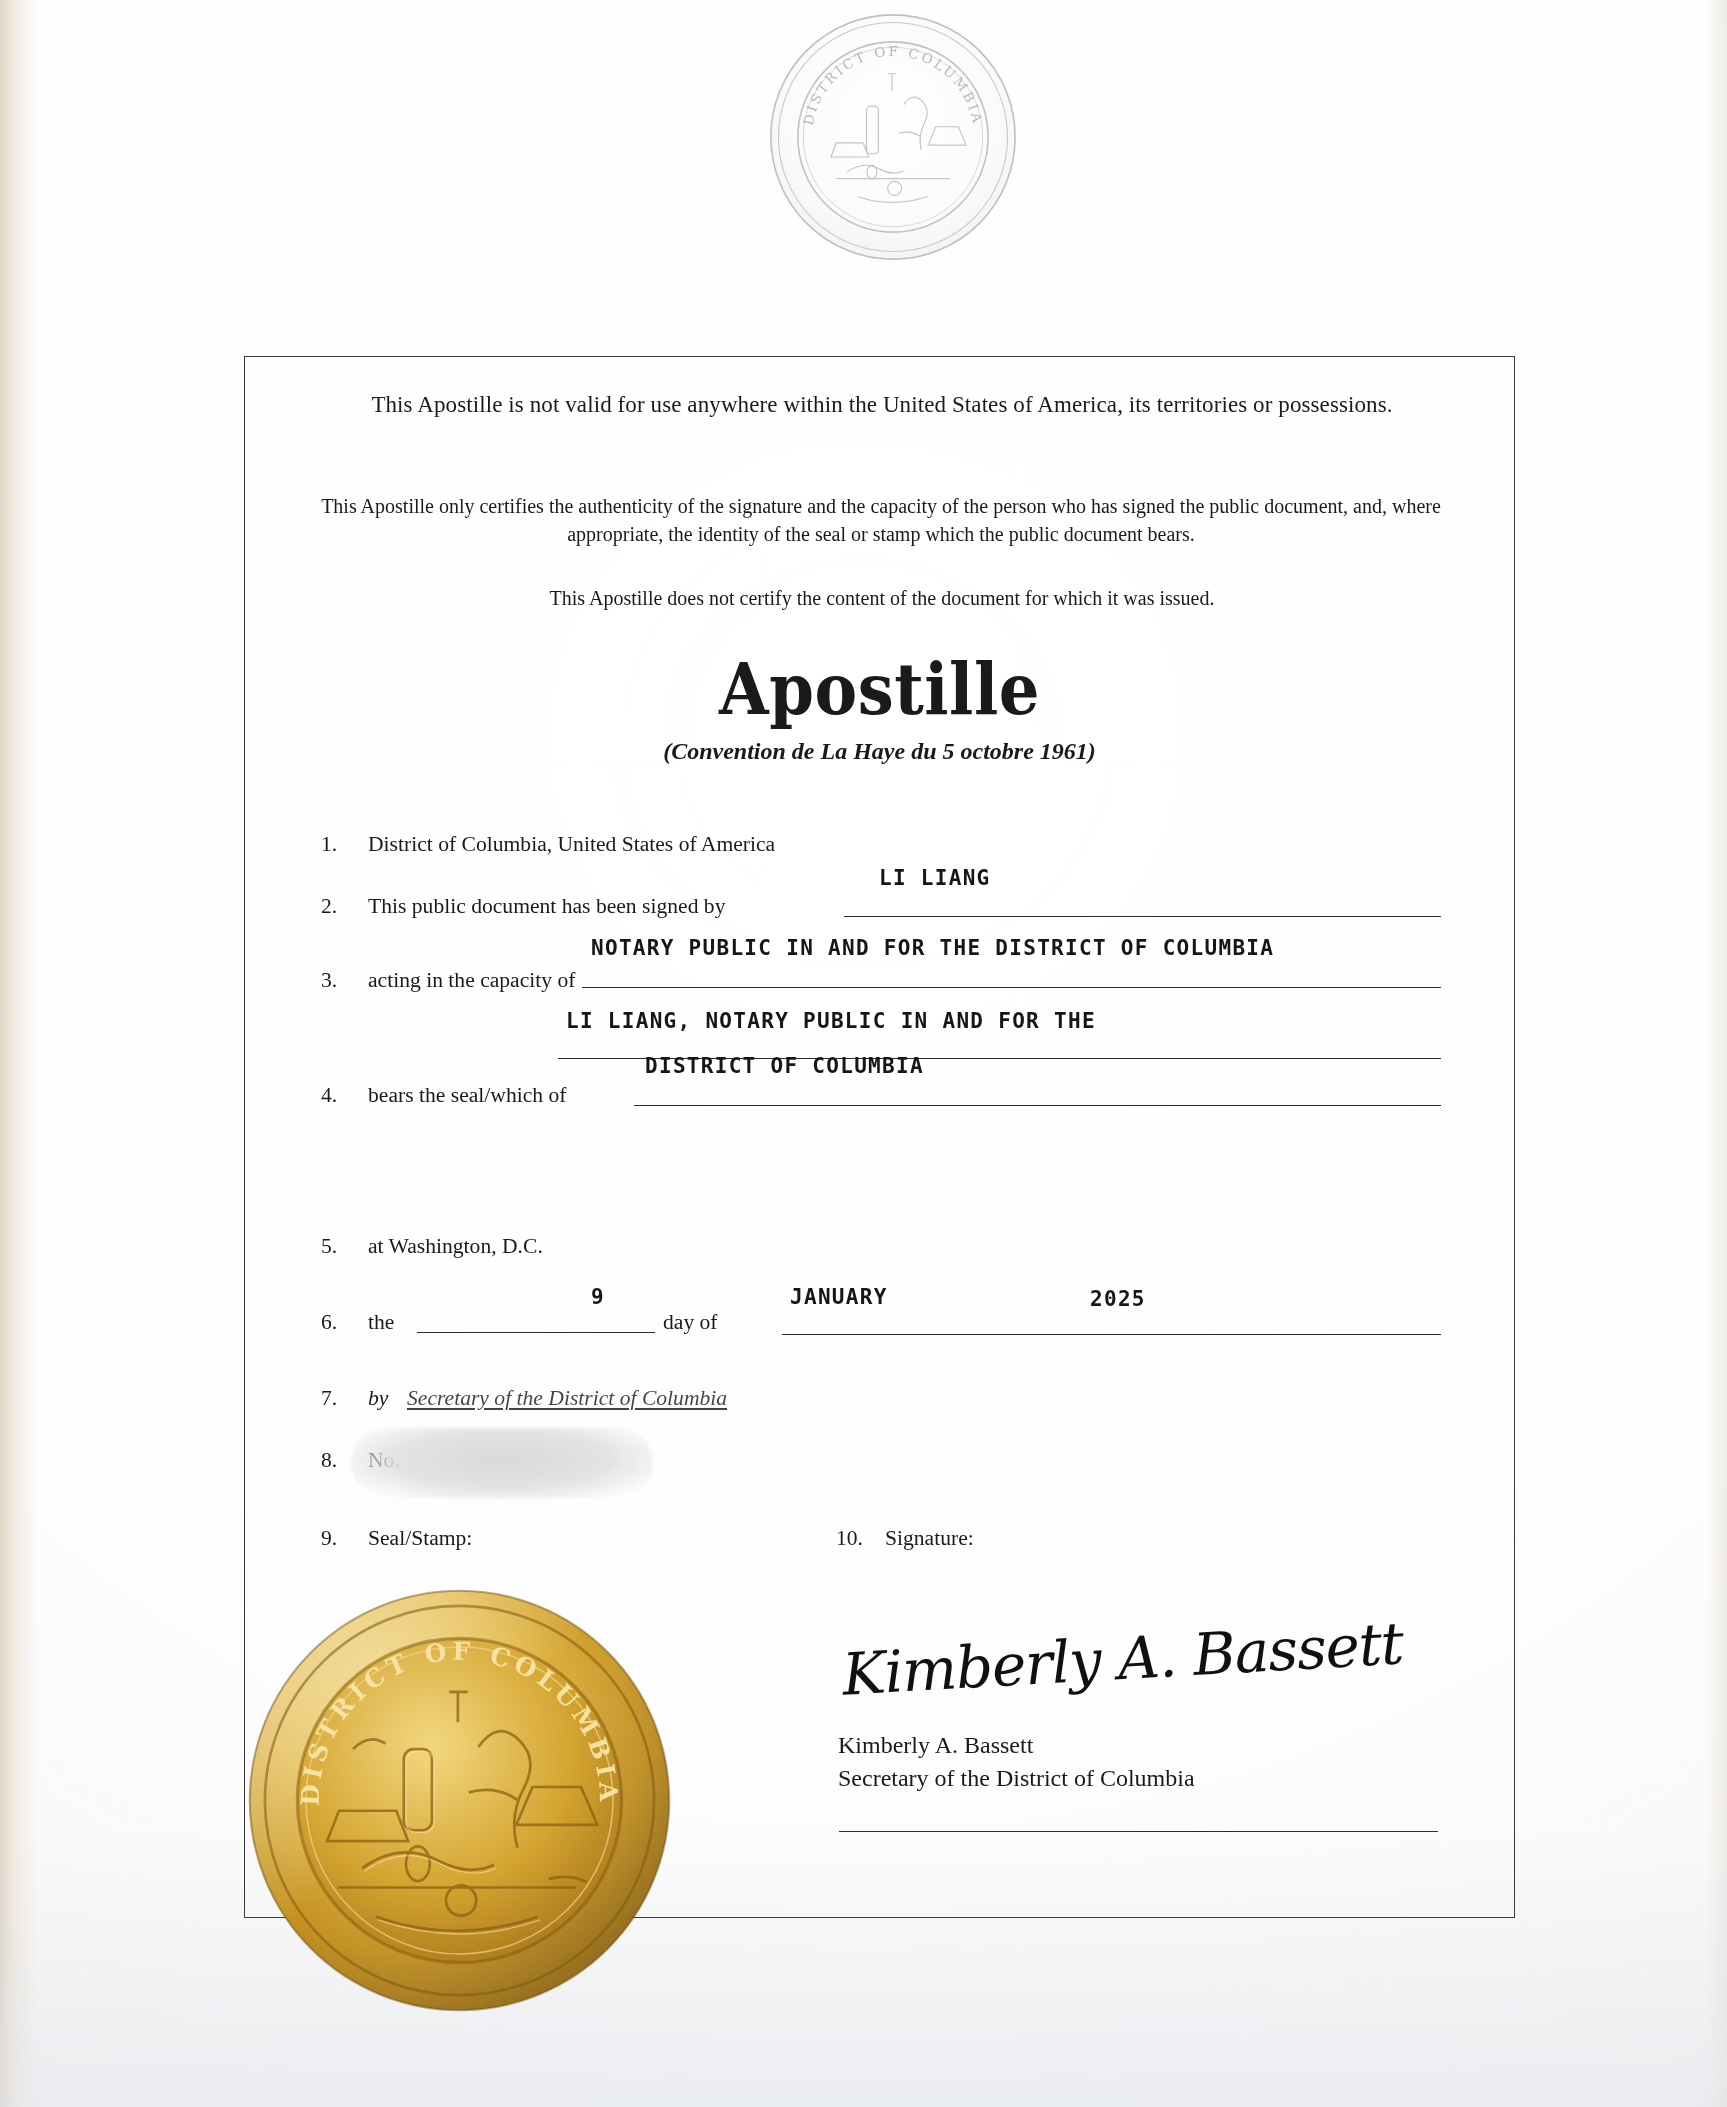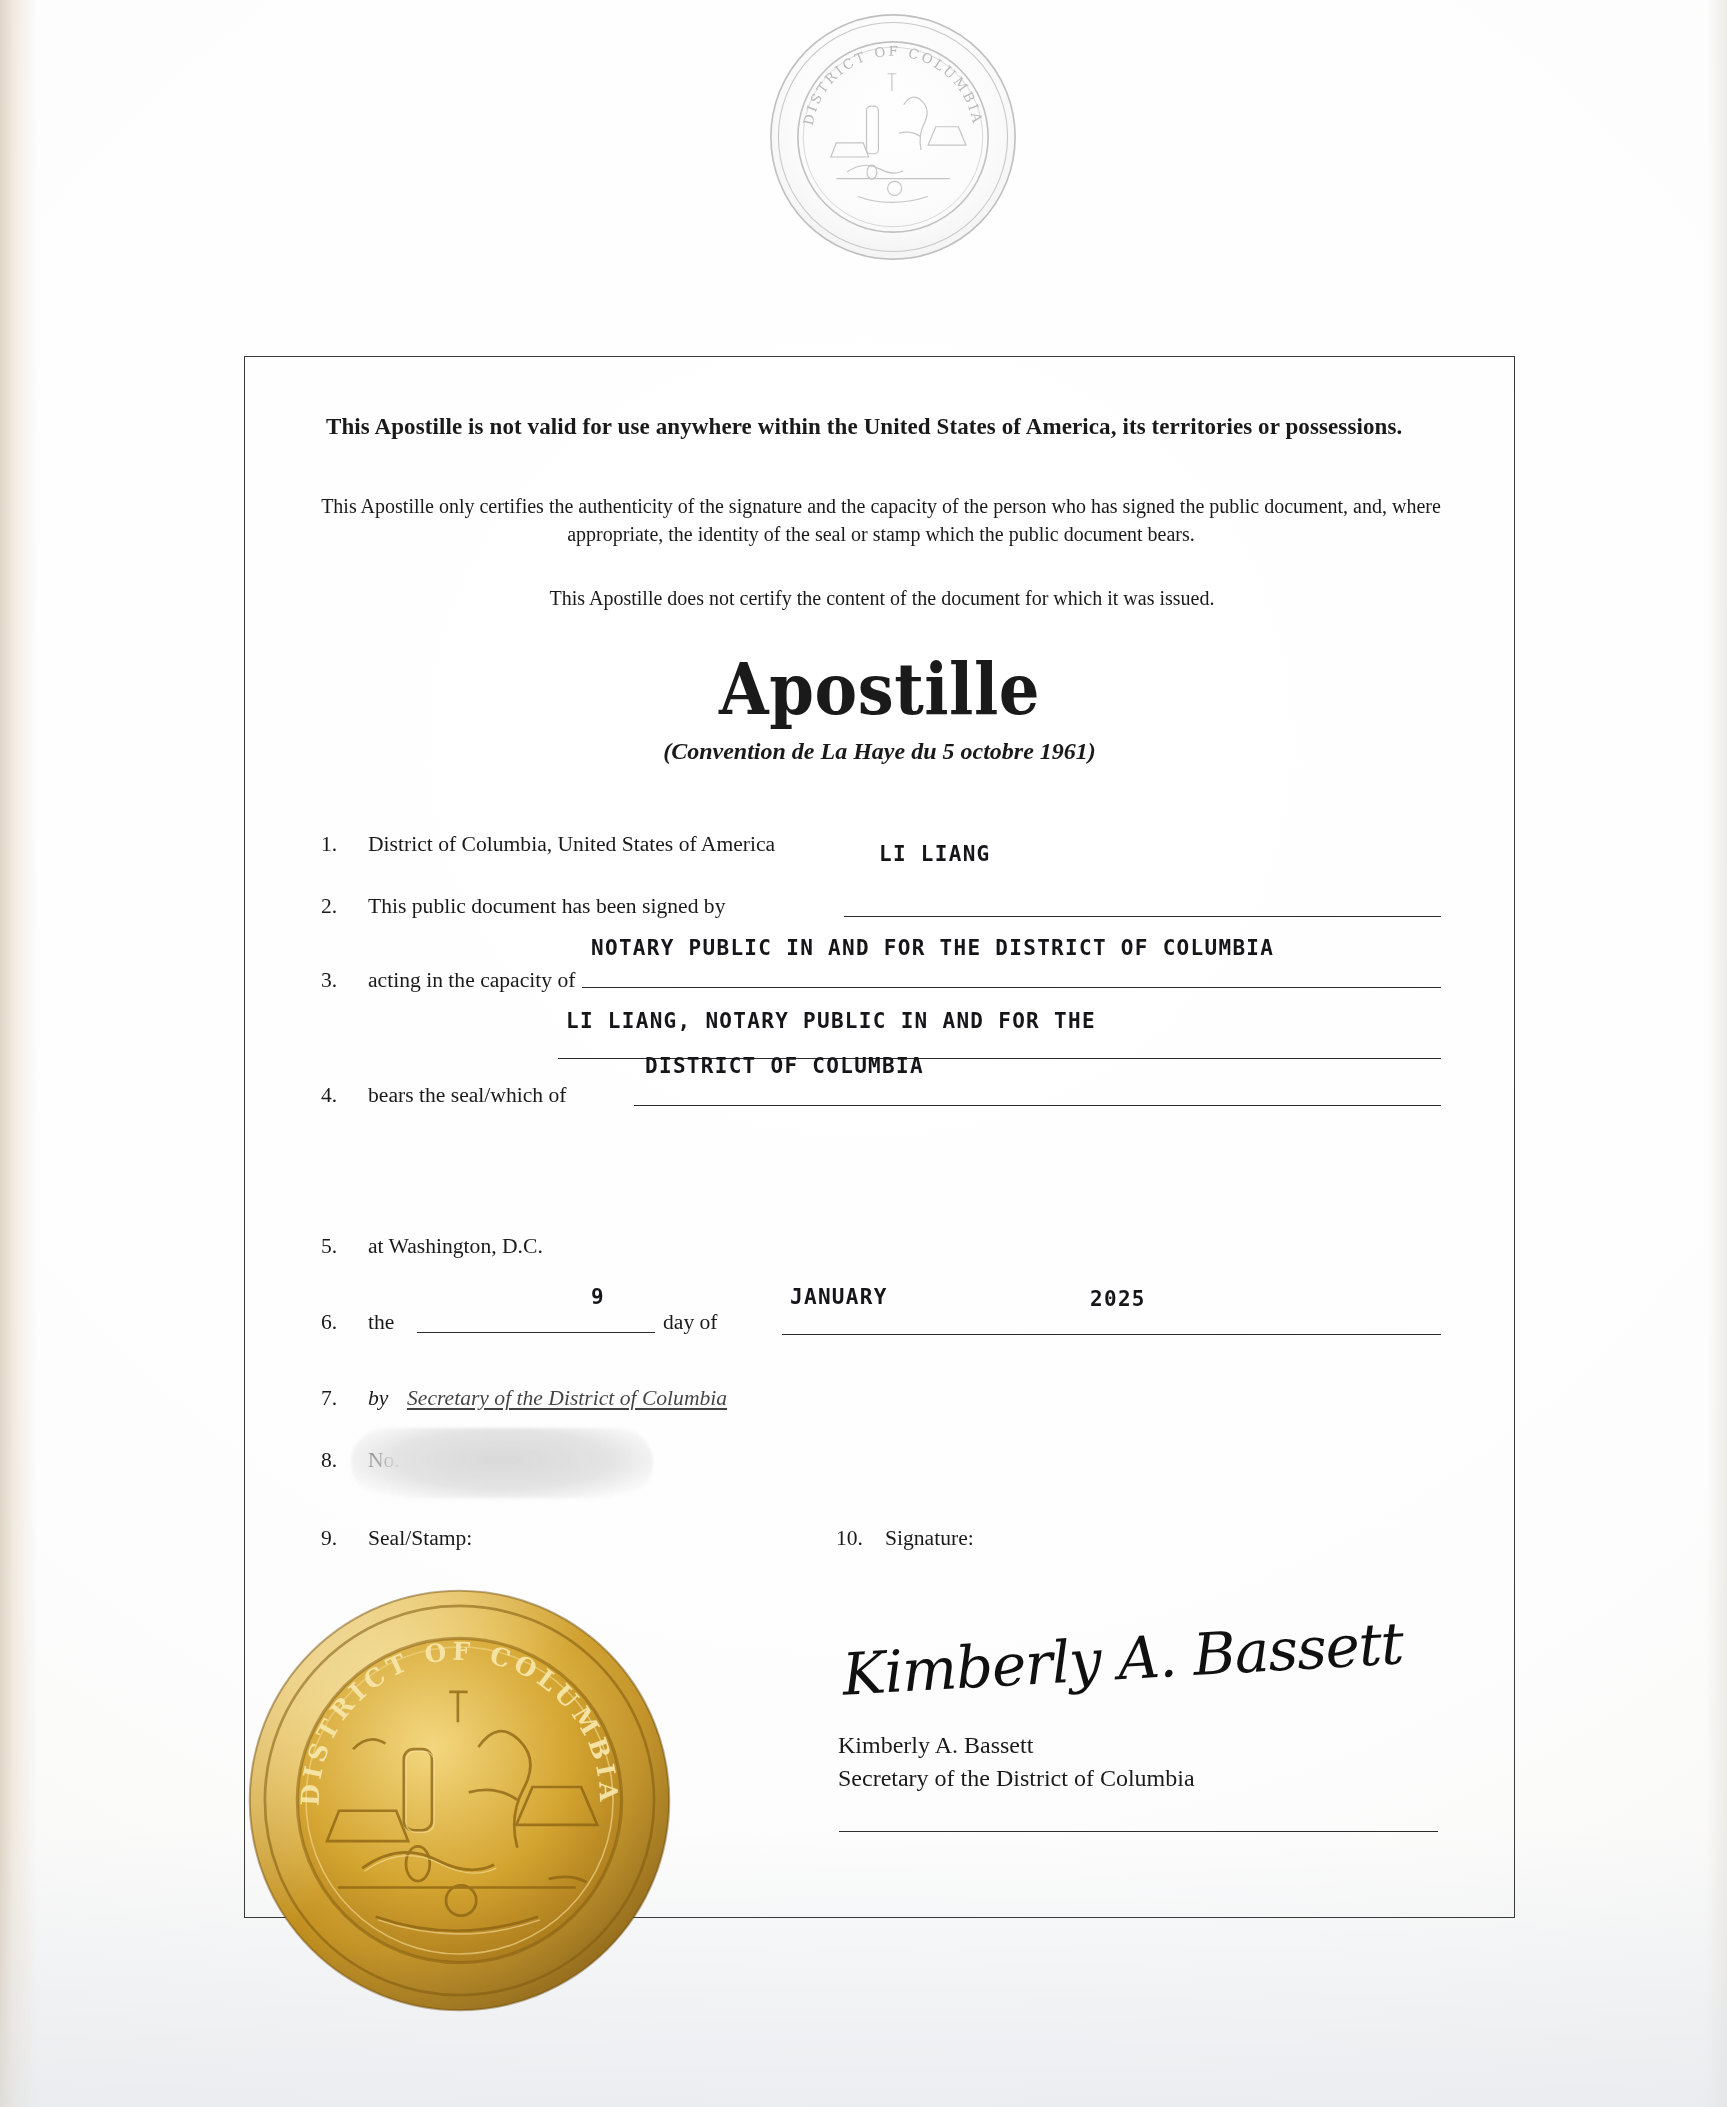--- a/index.html
+++ b/index.html
@@ -68,24 +68,24 @@
 
   .inner {
     position: absolute;
     inset: 0;
     padding: 0;
   }
 
   .hdr-bold {
     position: absolute;
     left: 81px;
-    top: 54px;
+    top: 32px;
     width: 1112px;
-    text-align: left;
-    font-weight: bold;
+    text-align: center;
+    font-weight: normal;
     font-size: 23px;
     line-height: 1.35;
     letter-spacing: 0.1px;
   }
   .hdr-para {
     position: absolute;
     left: 49px;
     top: 135px;
     width: 1174px;
     text-align: center;
@@ -258,21 +258,21 @@
     <div class="hdr-para2">This Apostille does not certify the content of the document for which it was issued.</div>
 
     <div class="title-apostille">Apostille</div>
     <div class="title-sub">(Convention de La Haye du 5 octobre 1961)</div>
 
     <div class="num" style="left:76px; top:475px;">1.</div>
     <div class="lbl" style="left:123px; top:475px;">District of Columbia, United States of America</div>
 
     <div class="num" style="left:76px; top:537px;">2.</div>
     <div class="lbl" style="left:123px; top:537px;">This public document has been signed by</div>
-    <div class="typed" style="left:634px; top:485px;">LI LIANG</div>
+    <div class="typed" style="left:634px; top:509px;">LI LIANG</div>
     <div class="rule" style="left:599px; top:559px; width:597px;"></div>
 
     <div class="num" style="left:76px; top:611px;">3.</div>
     <div class="lbl" style="left:123px; top:611px;">acting in the capacity of</div>
     <div class="typed" style="left:346px; top:579px;">NOTARY PUBLIC IN AND FOR THE DISTRICT OF COLUMBIA</div>
     <div class="rule" style="left:337px; top:630px; width:859px;"></div>
 
     <div class="typed" style="left:321px; top:652px;">LI LIANG, NOTARY PUBLIC IN AND FOR THE</div>
     <div class="rule" style="left:313px; top:701px; width:883px;"></div>
 

